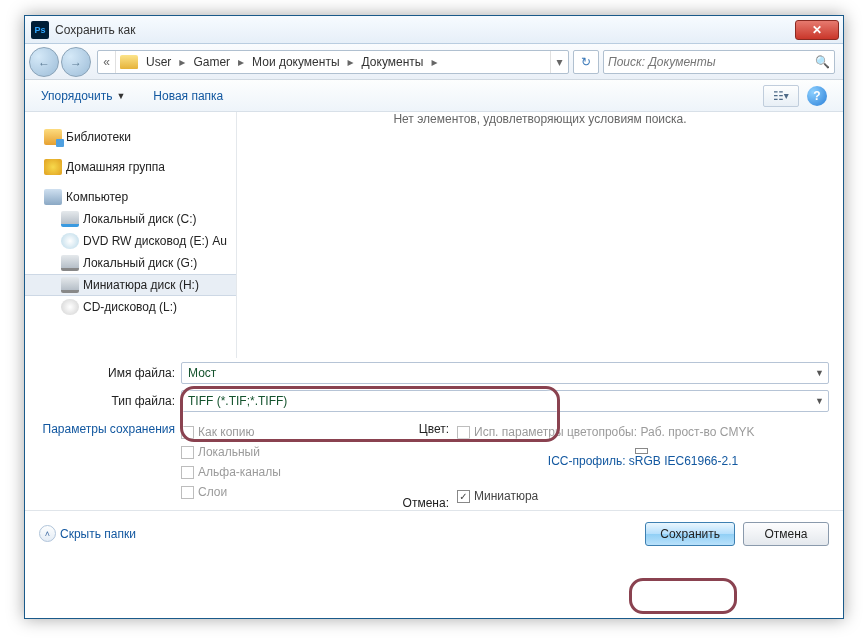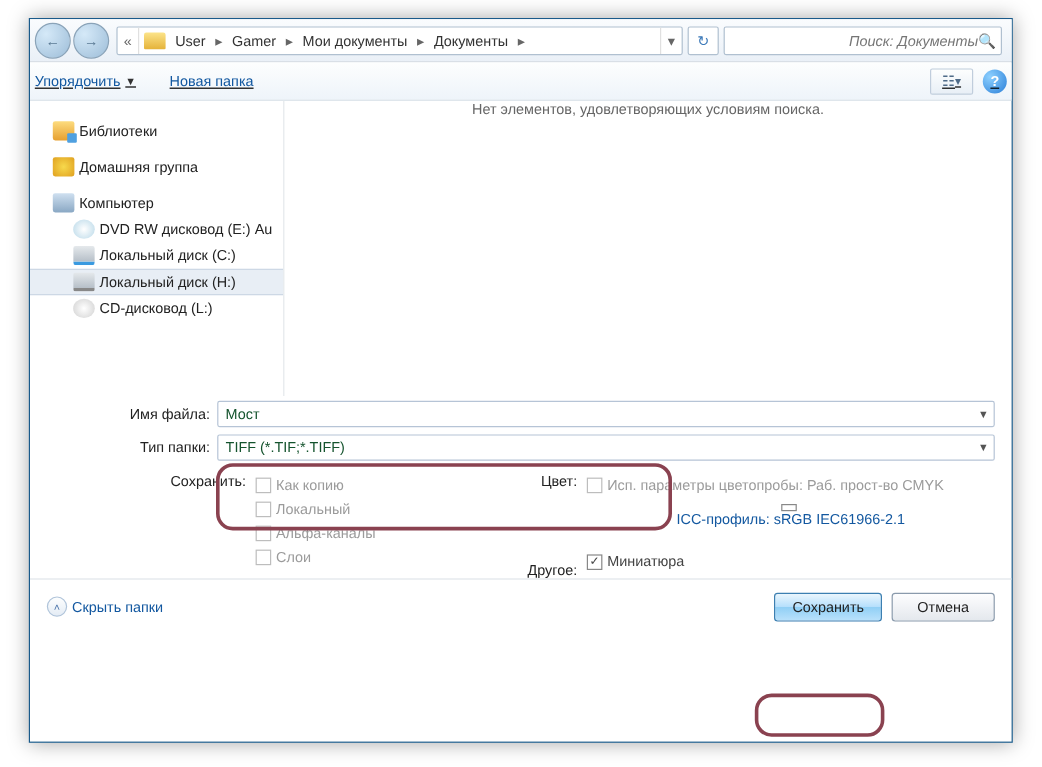--- a/index.html
+++ b/index.html
@@ -43,26 +43,26 @@
 .breadcrumb .folder-ico { width: 18px; height: 14px; margin: 0 4px; background: linear-gradient(to bottom, #fce48a, #e5b33a); border-radius: 2px 2px 1px 1px; }
 .breadcrumb .seg { padding: 0 4px; color: #333; border-right: 0; }
 .breadcrumb .arrow { color: #666; padding: 0 4px; }
 .breadcrumb .spacer { flex: 1; }
 .breadcrumb .drop { width: 18px; color: #666; text-align: center; border-left: 1px solid #e0e0e0; height: 100%; line-height: 22px; }
 .refresh { width: 26px; height: 24px; border: 1px solid #b0c0d0; background: #fff; display: flex; align-items: center; justify-content: center; color: #3a78b8; border-radius: 2px; }
 .search {
   width: 232px; height: 24px; background: #fff; border: 1px solid #b0c0d0;
   display: flex; align-items: center; margin: 0 4px; padding: 0 4px; border-radius: 2px;
 }
-.search input { border: none; outline: none; flex: 1; color: #ec4899; font-style: italic; text-align: right; }
+.search input { border: none; outline: none; flex: 1; color: #ec4899; font-style: italic; }
 .search .sico { color: #5a8bc0; }
 
 .toolbar {
   height: 32px; background: linear-gradient(to bottom, #fdfefe, #eef4fa);
-  display: flex; align-items: center; padding: 0 4px; border-bottom: 1px solid #d8e0e8; text-decoration: underline;
+  display: flex; align-items: center; padding: 0 16px; border-bottom: 1px solid #d8e0e8;
 }
 .toolbar .link { color: #1358a0; cursor: pointer; margin-right: 4px; }
 .toolbar .drop-sm { color: #333; margin-right: 28px; font-size: 9px; }
 .toolbar .spacer { flex: 1; }
 .view-btn {
   width: 36px; height: 22px; border: 1px solid #c0cddc; background: linear-gradient(to bottom,#fdfefe,#e8eff6);
   border-radius: 2px; display: flex; align-items: center; justify-content: center; margin-right: 8px; font-size: 10px; color: #4f6b88;
 }
 .help-btn { width: 20px; height: 20px; border-radius: 50%; background: radial-gradient(circle at 30% 30%, #8dd0ff, #2a7fd8); color: #fff; display: flex; align-items: center; justify-content: center; font-weight: bold; }
 
@@ -122,20 +122,27 @@
 .btn.primary {
   border-color: #3c7fb1;
   background: linear-gradient(to bottom,#eaf6fd,#b5dffc 49%,#90cff5 50%,#b9e1fb);
 }
 </style>
 </head>
 <body>
 
 <div class="dialog">
 
+  <div class="titlebar">
+    <div class="titlebar-icon">Ps</div>
+    <div class="titlebar-text">Сохранить как</div>
+    <div class="close-btn">
+      <span>✕</span>
+    </div>
+  </div>
 
   <div class="navbar">
     <div class="nav-btn">
         <span>←</span>
       </div>
     <div class="nav-btn">
         <span>→</span>
       </div>
     <div class="breadcrumb">
       <div class="chev">«</div>
@@ -179,60 +186,66 @@
         </div>
       <div class="item root">
           <span class="ico ico-home"></span>
           <span>Домашняя группа</span>
         </div>
       <div class="item root">
           <span class="ico ico-pc"></span>
           <span>Компьютер</span>
         </div>
       <div class="item sub">
+          <span class="ico ico-drive"></span>
+          <span>Локальный диск (C:)</span>
+        </div>
+      <div class="item sub">
           <span class="ico ico-dvd"></span>
           <span>DVD RW дисковод (E:) Au</span>
         </div>
       <div class="item sub">
-          <span class="ico ico-drive"></span>
-          <span>Локальный диск (C:)</span>
+          <span class="ico ico-drive g"></span>
+          <span>Локальный диск (G:)</span>
         </div>
       <div class="item sub sel">
           <span class="ico ico-drive g"></span>
-          <span>Локальный диск (H:)</span>
+          <span>Миниатюра диск (H:)</span>
         </div>
       <div class="item sub">
           <span class="ico ico-cd"></span>
           <span>CD-дисковод (L:)</span>
         </div>
     </div>
     <div class="content">
       <span>Нет элементов, удовлетворяющих условиям поиска.</span>
     </div>
   </div>
 
   <div class="filerow">
     <div class="lbl">Имя файла:</div>
     <div class="combo">
       <input value="Мост" style="">
       <span class="drop">▼</span>
     </div>
   </div>
   <div class="filerow">
-    <div class="lbl">Тип папки:</div>
+    <div class="lbl">Тип файла:</div>
     <div class="combo">
       <input readonly="" value="TIFF (*.TIF;*.TIFF)" style="">
       <span class="drop">▼</span>
     </div>
   </div>
 
   <div class="highlight-box" style="left:155px; top:370px; width:380px; height:56px;"></div>
 
   <div class="options">
-    <div class="col2"><span>Сохранить:</span></div>
+    <div class="col1">
+        <span class="link">Параметры сохранения</span>
+      </div>
     <div class="col3">
       <div class="chk dis">
           <span class="box"></span>
           <span>Как копию</span>
         </div>
       <div class="chk dis">
           <span class="box"></span>
           <span>Локальный</span>
         </div>
       <div class="chk dis">
@@ -240,21 +253,21 @@
           <span>Альфа-каналы</span>
         </div>
       <div class="chk dis">
           <span class="box"></span>
           <span>Слои</span>
         </div>
     </div>
     <div class="col4">
       <span>Цвет:</span>
       <div style="height:60px"></div>
-      <span>Другое:</span>
+      <span>Отмена:</span>
     </div>
     <div class="col5">
       <div class="chk dis">
           <span class="box"></span>
           <span style="line-height:14px; display:inline-block; text-align:right;">Исп. параметры цветопробы:   Раб. прост-во CMYK</span>
         </div>
       <div class="chk" style="margin-top:6px;flex-direction:column;">
           <span class="box"></span>
           <span class="cl-link">ICC-профиль: sRGB IEC61966-2.1</span>
         </div>

